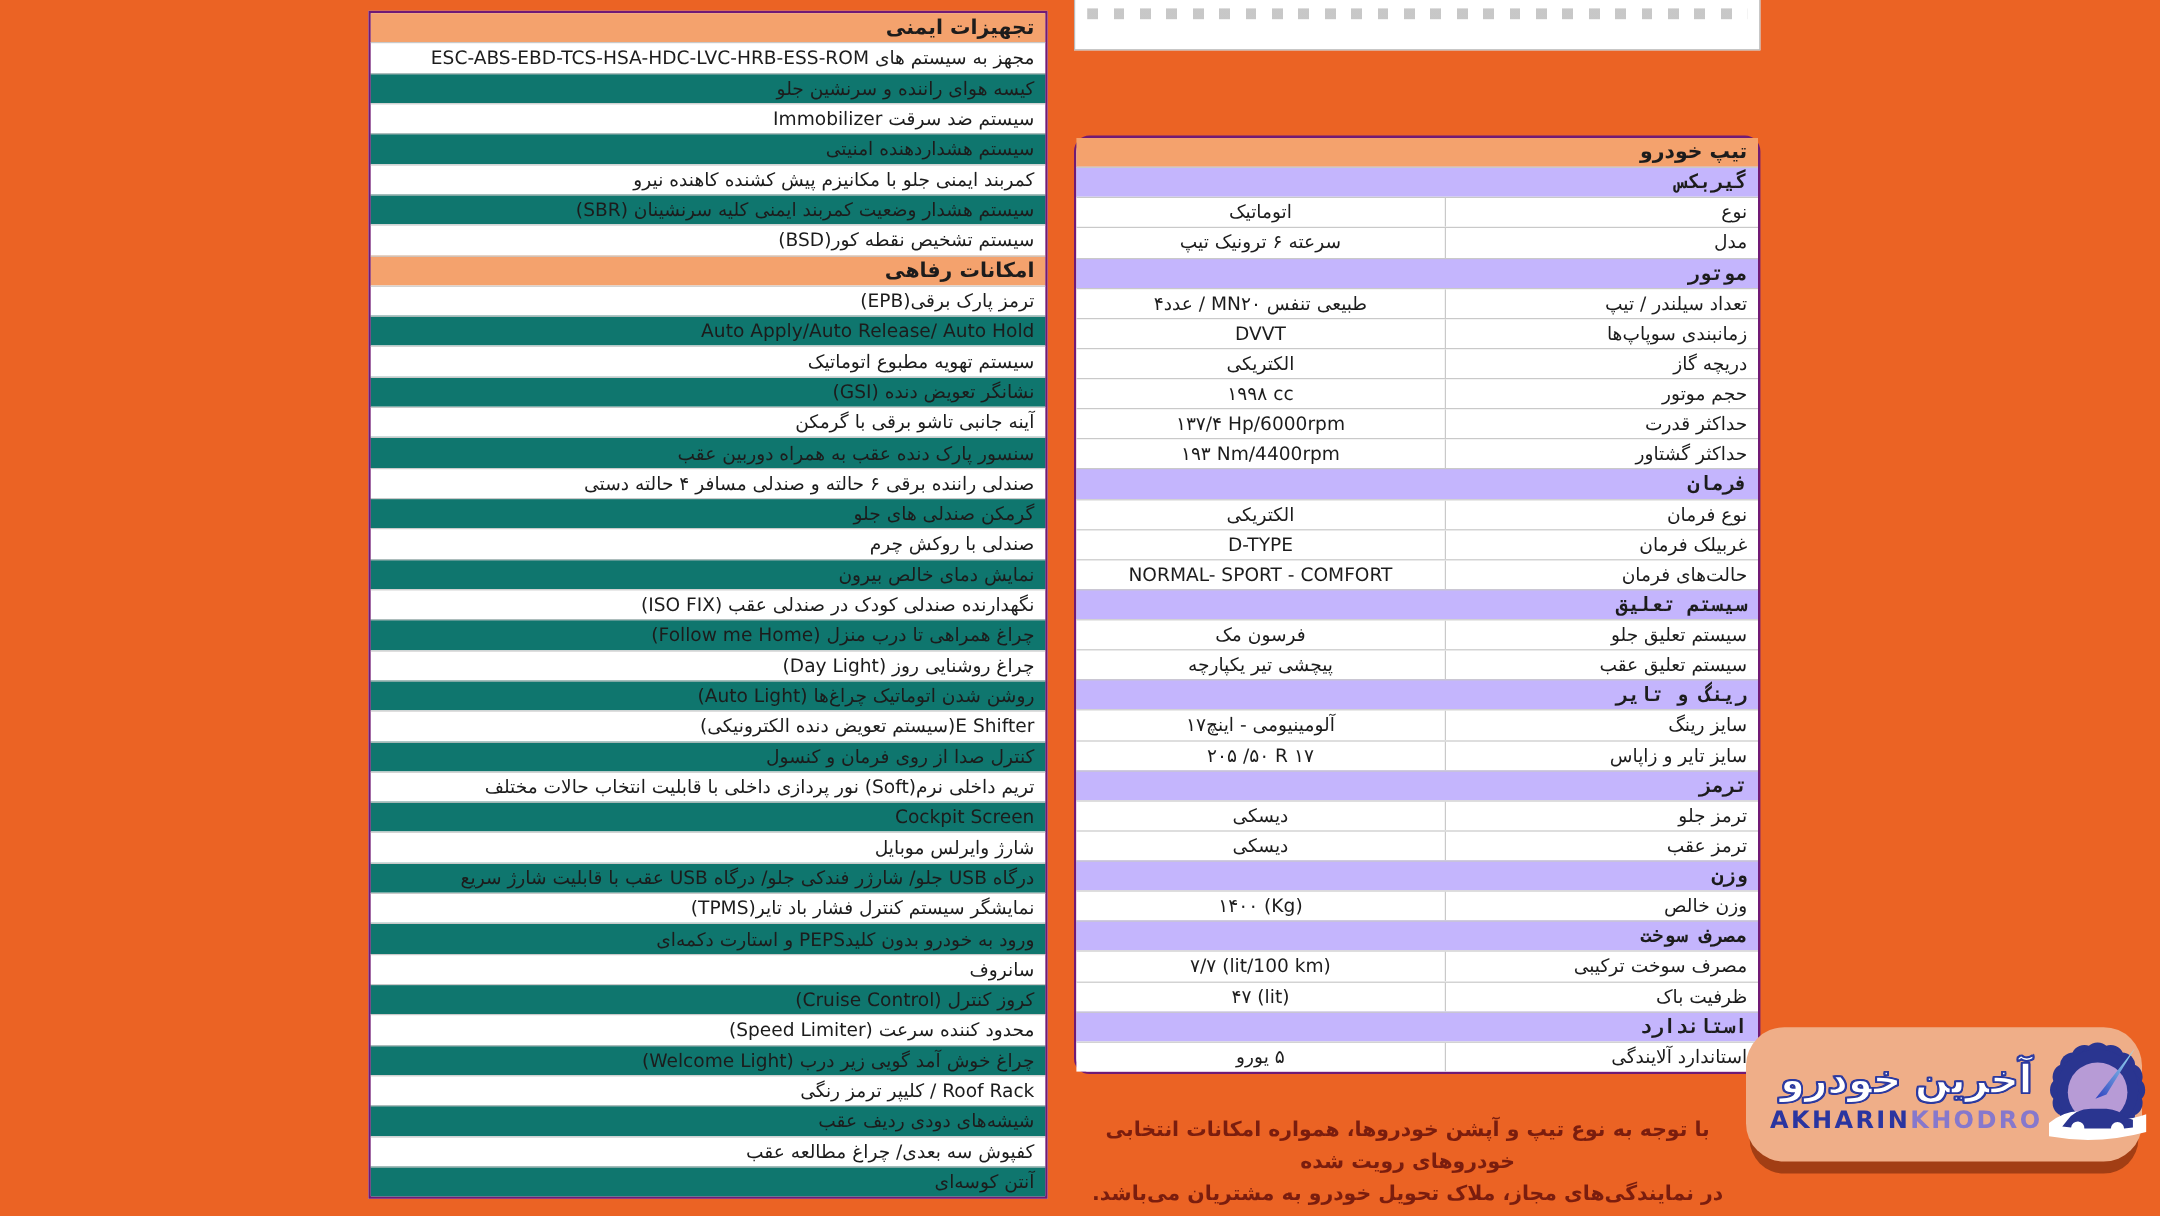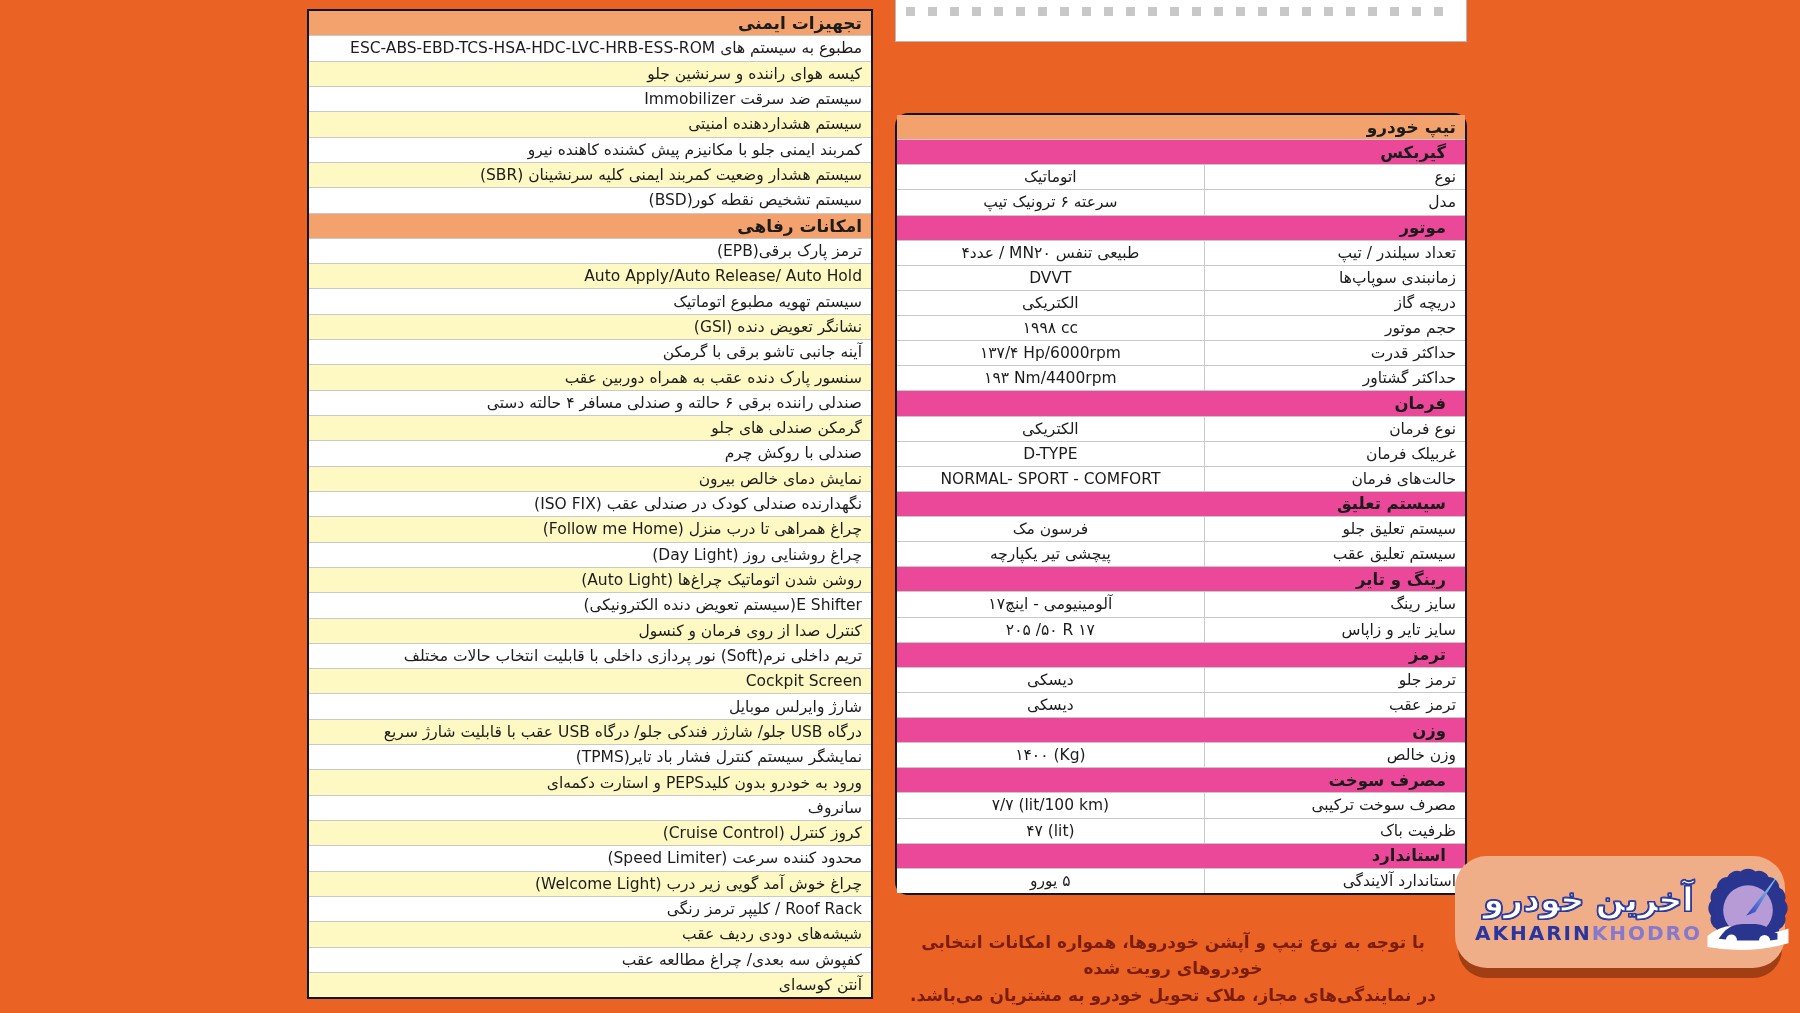--- a/index.html
+++ b/index.html
@@ -4,39 +4,39 @@
 <style>
   html,body{margin:0;padding:0;}
   body{
     width:1800px;height:1013px;position:relative;overflow:hidden;
     background:#EB6324;
     font-family:"DejaVu Sans","Liberation Sans",sans-serif;
     color:#1c1c1c;
   }
   .tbl{
     position:absolute;display:flex;flex-direction:column;
-    box-sizing:border-box;border:2px solid #0f172a;background:#ffffff;
+    box-sizing:border-box;border:2px solid #701a75;background:#ffffff;
   }
   .row{
     flex:1;display:flex;align-items:center;
     border-top:1px solid #c9c9c9;
     overflow:hidden;white-space:nowrap;
     font-size:15.5px;
   }
   .row:first-child{border-top:none;}
   .row.hdr{
     background:#F4A26D;font-weight:bold;font-size:17px;
     direction:rtl;padding:0 9px;
   }
   .row.sub{
-    background:#ec4899;font-weight:bold;font-size:16.5px;
-    direction:rtl;padding:0 19px;
+    background:#c4b5fd;font-weight:bold;font-size:16.5px;
+    direction:rtl;padding:0 9px;font-family:Liberation Mono, monospace;
   }
   .row.feat{direction:rtl;padding:0 9px;}
-  .row.peach{background:#fef9c3;}
+  .row.peach{background:#0f766e;}
   .row.white{background:#ffffff;}
   .cells{display:flex;direction:rtl;width:100%;height:100%;}
   .cell-label{
     width:46%;box-sizing:border-box;display:flex;align-items:center;
     direction:rtl;padding:0 9px;border-left:1.5px solid #c9c9c9;
   }
   .cell-value{
     width:54%;box-sizing:border-box;display:flex;align-items:center;justify-content:center;
     direction:ltr;text-align:center;padding:0 6px;
   }
@@ -74,21 +74,21 @@
 </style>
 </head>
 <body>
 
 <div id="top-remnant">
   <div class="dashes"></div>
 </div>
 
 <div class="tbl" id="left-table" style="left:307px;top:9px;width:566px;height:990px;">
     <div class="row hdr">تجهیزات ایمنی</div>
-    <div class="row feat white">مطبوع به سیستم های ESC-ABS-EBD-TCS-HSA-HDC-LVC-HRB-ESS-ROM</div>
+    <div class="row feat white">مجهز به سیستم های ESC-ABS-EBD-TCS-HSA-HDC-LVC-HRB-ESS-ROM</div>
     <div class="row feat peach">کیسه هوای راننده و سرنشین جلو</div>
     <div class="row feat white">سیستم ضد سرقت Immobilizer</div>
     <div class="row feat peach">سیستم هشداردهنده امنیتی</div>
     <div class="row feat white">کمربند ایمنی جلو با مکانیزم پیش کشنده کاهنده نیرو</div>
     <div class="row feat peach">سیستم هشدار وضعیت کمربند ایمنی کلیه سرنشینان (SBR)</div>
     <div class="row feat white">سیستم تشخیص نقطه کور(BSD)</div>
     <div class="row hdr">امکانات رفاهی</div>
     <div class="row feat white">ترمز پارک برقی(EPB)</div>
     <div class="row feat peach">Auto Apply/Auto Release/ Auto Hold</div>
     <div class="row feat white">سیستم تهویه مطبوع اتوماتیک</div>

